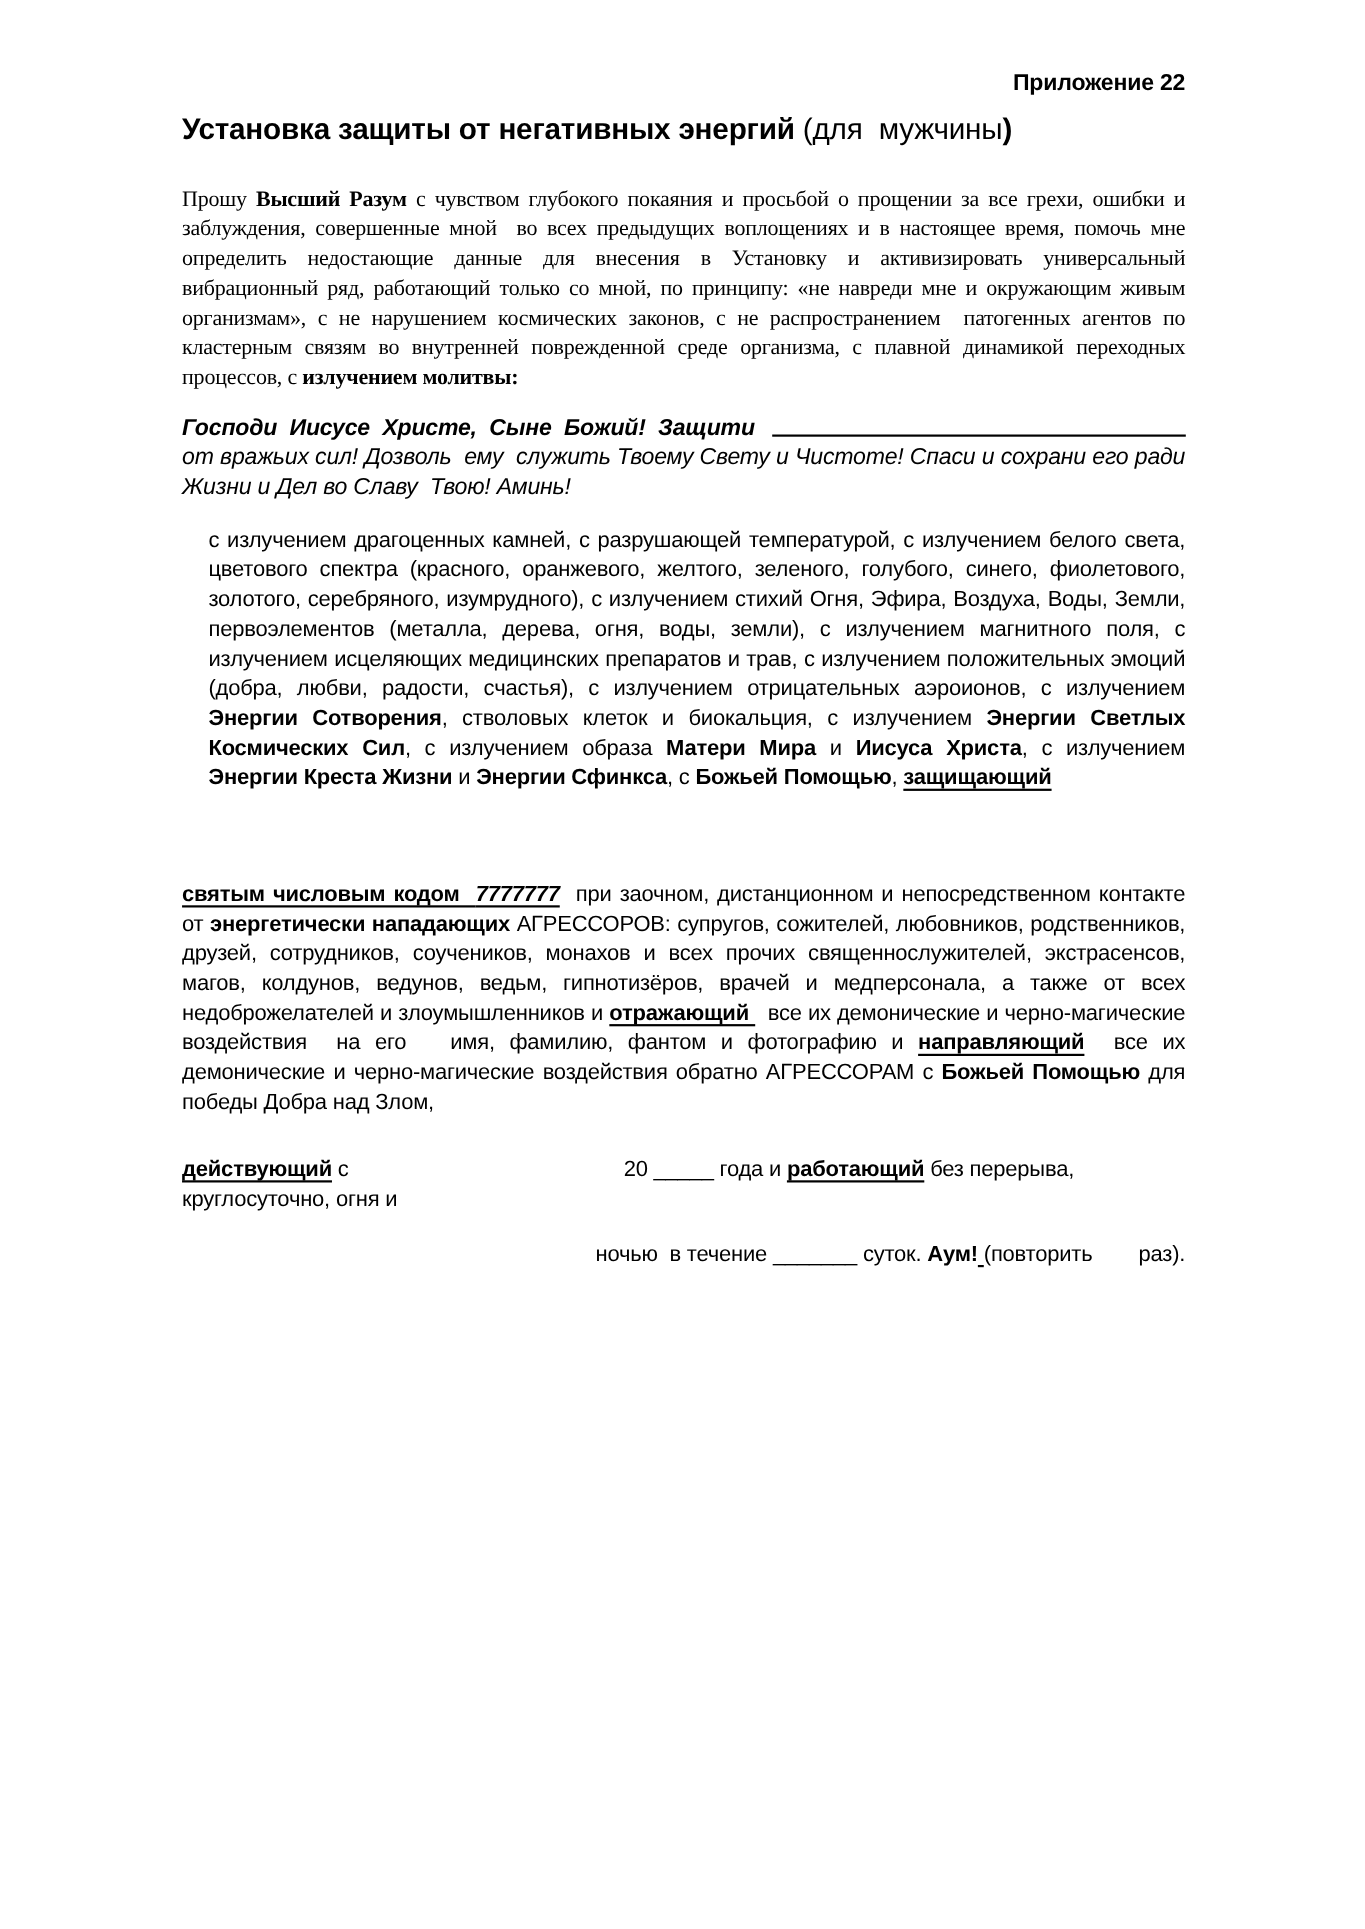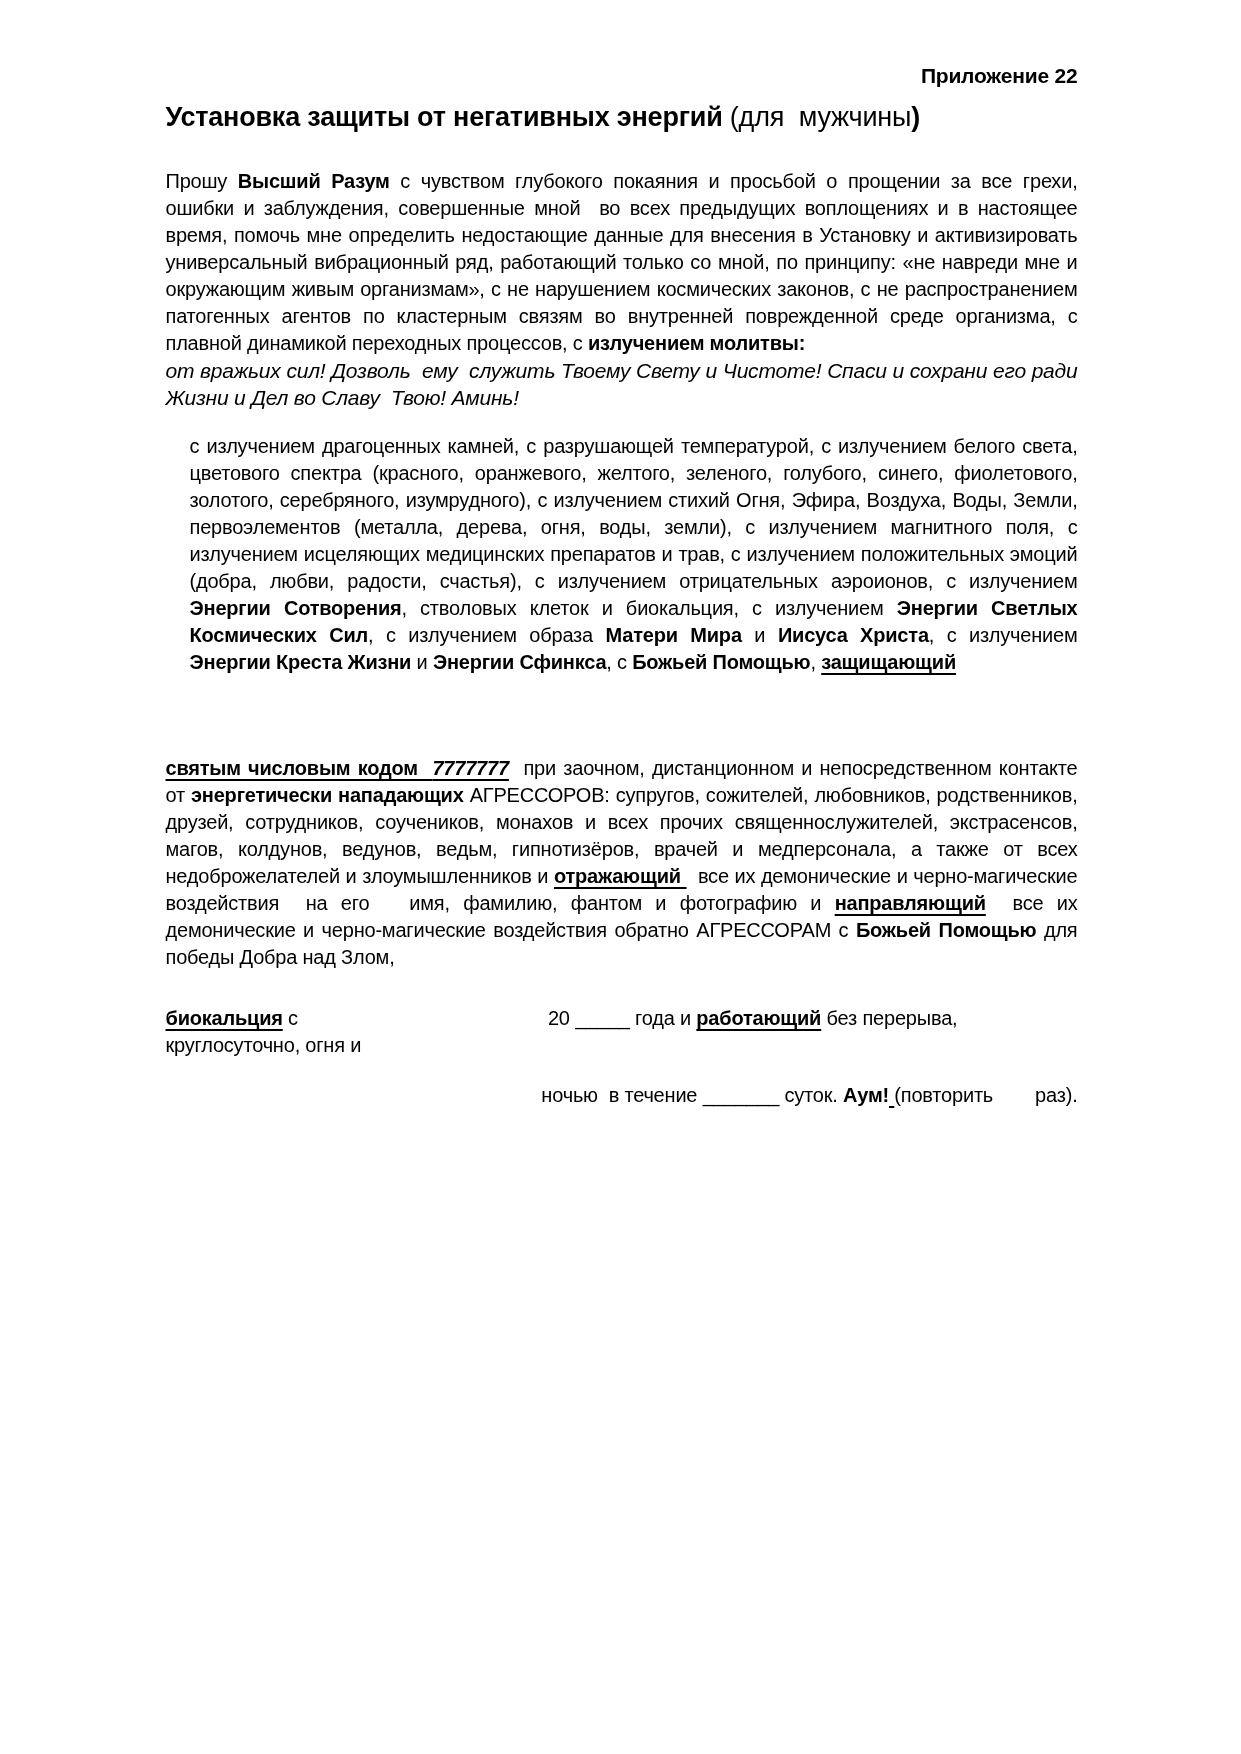--- a/index.html
+++ b/index.html
@@ -35,21 +35,21 @@
     text-align: right;
     font-weight: bold;
     font-size: 21px;
     white-space: pre-wrap;
   }
   .doc-title {
     margin-top: 15px;
     font-size: 27px;
     text-align: left;
   }
-  .p-intro   { margin-top: 37px; }
+  .p-intro   { margin-top: 37px; font-family: Liberation Serif, serif; }
   .prayer-line1 {
     margin-top: 18px;
     display: flex;
     align-items: flex-end;
     font-weight: bold;
     font-style: italic;
     font-size: 21px;
     white-space: pre-wrap;
   }
   .prayer-rest {
@@ -74,24 +74,28 @@
 <body>
 
 <div class="page">
 
   <div class="appendix">Приложение 22</div>
 
   <p class="doc-title"><span class="b">Установка защиты от негативных энергий</span><span> (для  мужчины</span><span class="b">)</span></p>
 
   <p class="p-intro"><span>Прошу </span><span class="b">Высший Разум</span><span> с чувством глубокого покаяния и просьбой о прощении за все грехи, ошибки и заблуждения, совершенные мной  во всех предыдущих воплощениях и в настоящее время, помочь мне определить недостающие данные для внесения в Установку и активизировать универсальный вибрационный ряд, работающий только со мной, по принципу: «не навреди мне и окружающим живым организмам», с не нарушением космических законов, с не распространением  патогенных агентов по кластерным связям во внутренней поврежденной среде организма, с плавной динамикой переходных процессов, с </span><span class="b">излучением молитвы:</span></p>
 
+  <div class="prayer-line1">
+    <span>Господи  Иисусе  Христе,  Сыне  Божий!  Защити</span>
+    <span class="fill-rule"></span>
+  </div>
 
   <p class="prayer-rest"><span>от вражьих сил! Дозволь  ему  служить Твоему Свету и Чистоте! Спаси и сохрани его ради Жизни и Дел во Славу  Твою! Аминь!</span></p>
 
   <p class="p-radiation"><span>с излучением драгоценных камней, с разрушающей температурой, с излучением белого света, цветового спектра (красного, оранжевого, желтого, зеленого, голубого, синего, фиолетового, золотого, серебряного, изумрудного), с излучением стихий Огня, Эфира, Воздуха, Воды, Земли, первоэлементов (металла, дерева, огня, воды, земли), с излучением магнитного поля, с излучением исцеляющих медицинских препаратов и трав, с излучением положительных эмоций (добра, любви, радости, счастья), с излучением отрицательных аэроионов, с излучением </span><span class="b">Энергии Сотворения</span><span>, стволовых клеток и биокальция, с излучением </span><span class="b">Энергии Светлых Космических Сил</span><span>, с излучением образа </span><span class="b">Матери Мира</span><span> и </span><span class="b">Иисуса Христа</span><span>, с излучением </span><span class="b">Энергии Креста Жизни</span><span> и </span><span class="b">Энергии Сфинкса</span><span>, с </span><span class="b">Божьей Помощью</span><span>, </span><span class="b u">защищающий</span></p>
 
   <p class="p-code"><span class="b u">святым числовым кодом  </span><span class="b i u">7777777</span><span>  при заочном, дистанционном и непосредственном контакте от </span><span class="b">энергетически нападающих</span><span> АГРЕССОРОВ: супругов, сожителей, любовников, родственников, друзей, сотрудников, соучеников, монахов и всех прочих священнослужителей, экстрасенсов, магов, колдунов, ведунов, ведьм, гипнотизёров, врачей и медперсонала, а также от всех недоброжелателей и злоумышленников и </span><span class="b u">отражающий </span><span>  все их демонические и черно-магические воздействия  на его   имя, фамилию, фантом и фотографию и </span><span class="b u">направляющий</span><span>  все их демонические и черно-магические воздействия обратно АГРЕССОРАМ с </span><span class="b">Божьей Помощью</span><span> для победы Добра над Злом,</span></p>
 
-  <p class="p-validity"><span class="b u">биокальция</span><span> с</span><span class="tab-a"></span><span>20 </span><span>_____</span><span> года и </span><span class="b u">работающий</span><span> без перерыва, круглосуточно, огня и</span></p>
+  <p class="p-validity"><span class="b u">действующий</span><span> с</span><span class="tab-a"></span><span>20 </span><span>_____</span><span> года и </span><span class="b u">работающий</span><span> без перерыва, круглосуточно, огня и</span></p>
 
   <p class="p-duration"><span>ночью  в течение </span><span>_______</span><span> суток. </span><span class="b">Аум!</span><span class="u"> </span><span>(повторить</span><span class="gap-a"></span><span>раз).</span></p>
 
 </div>
 
 </body></html>

